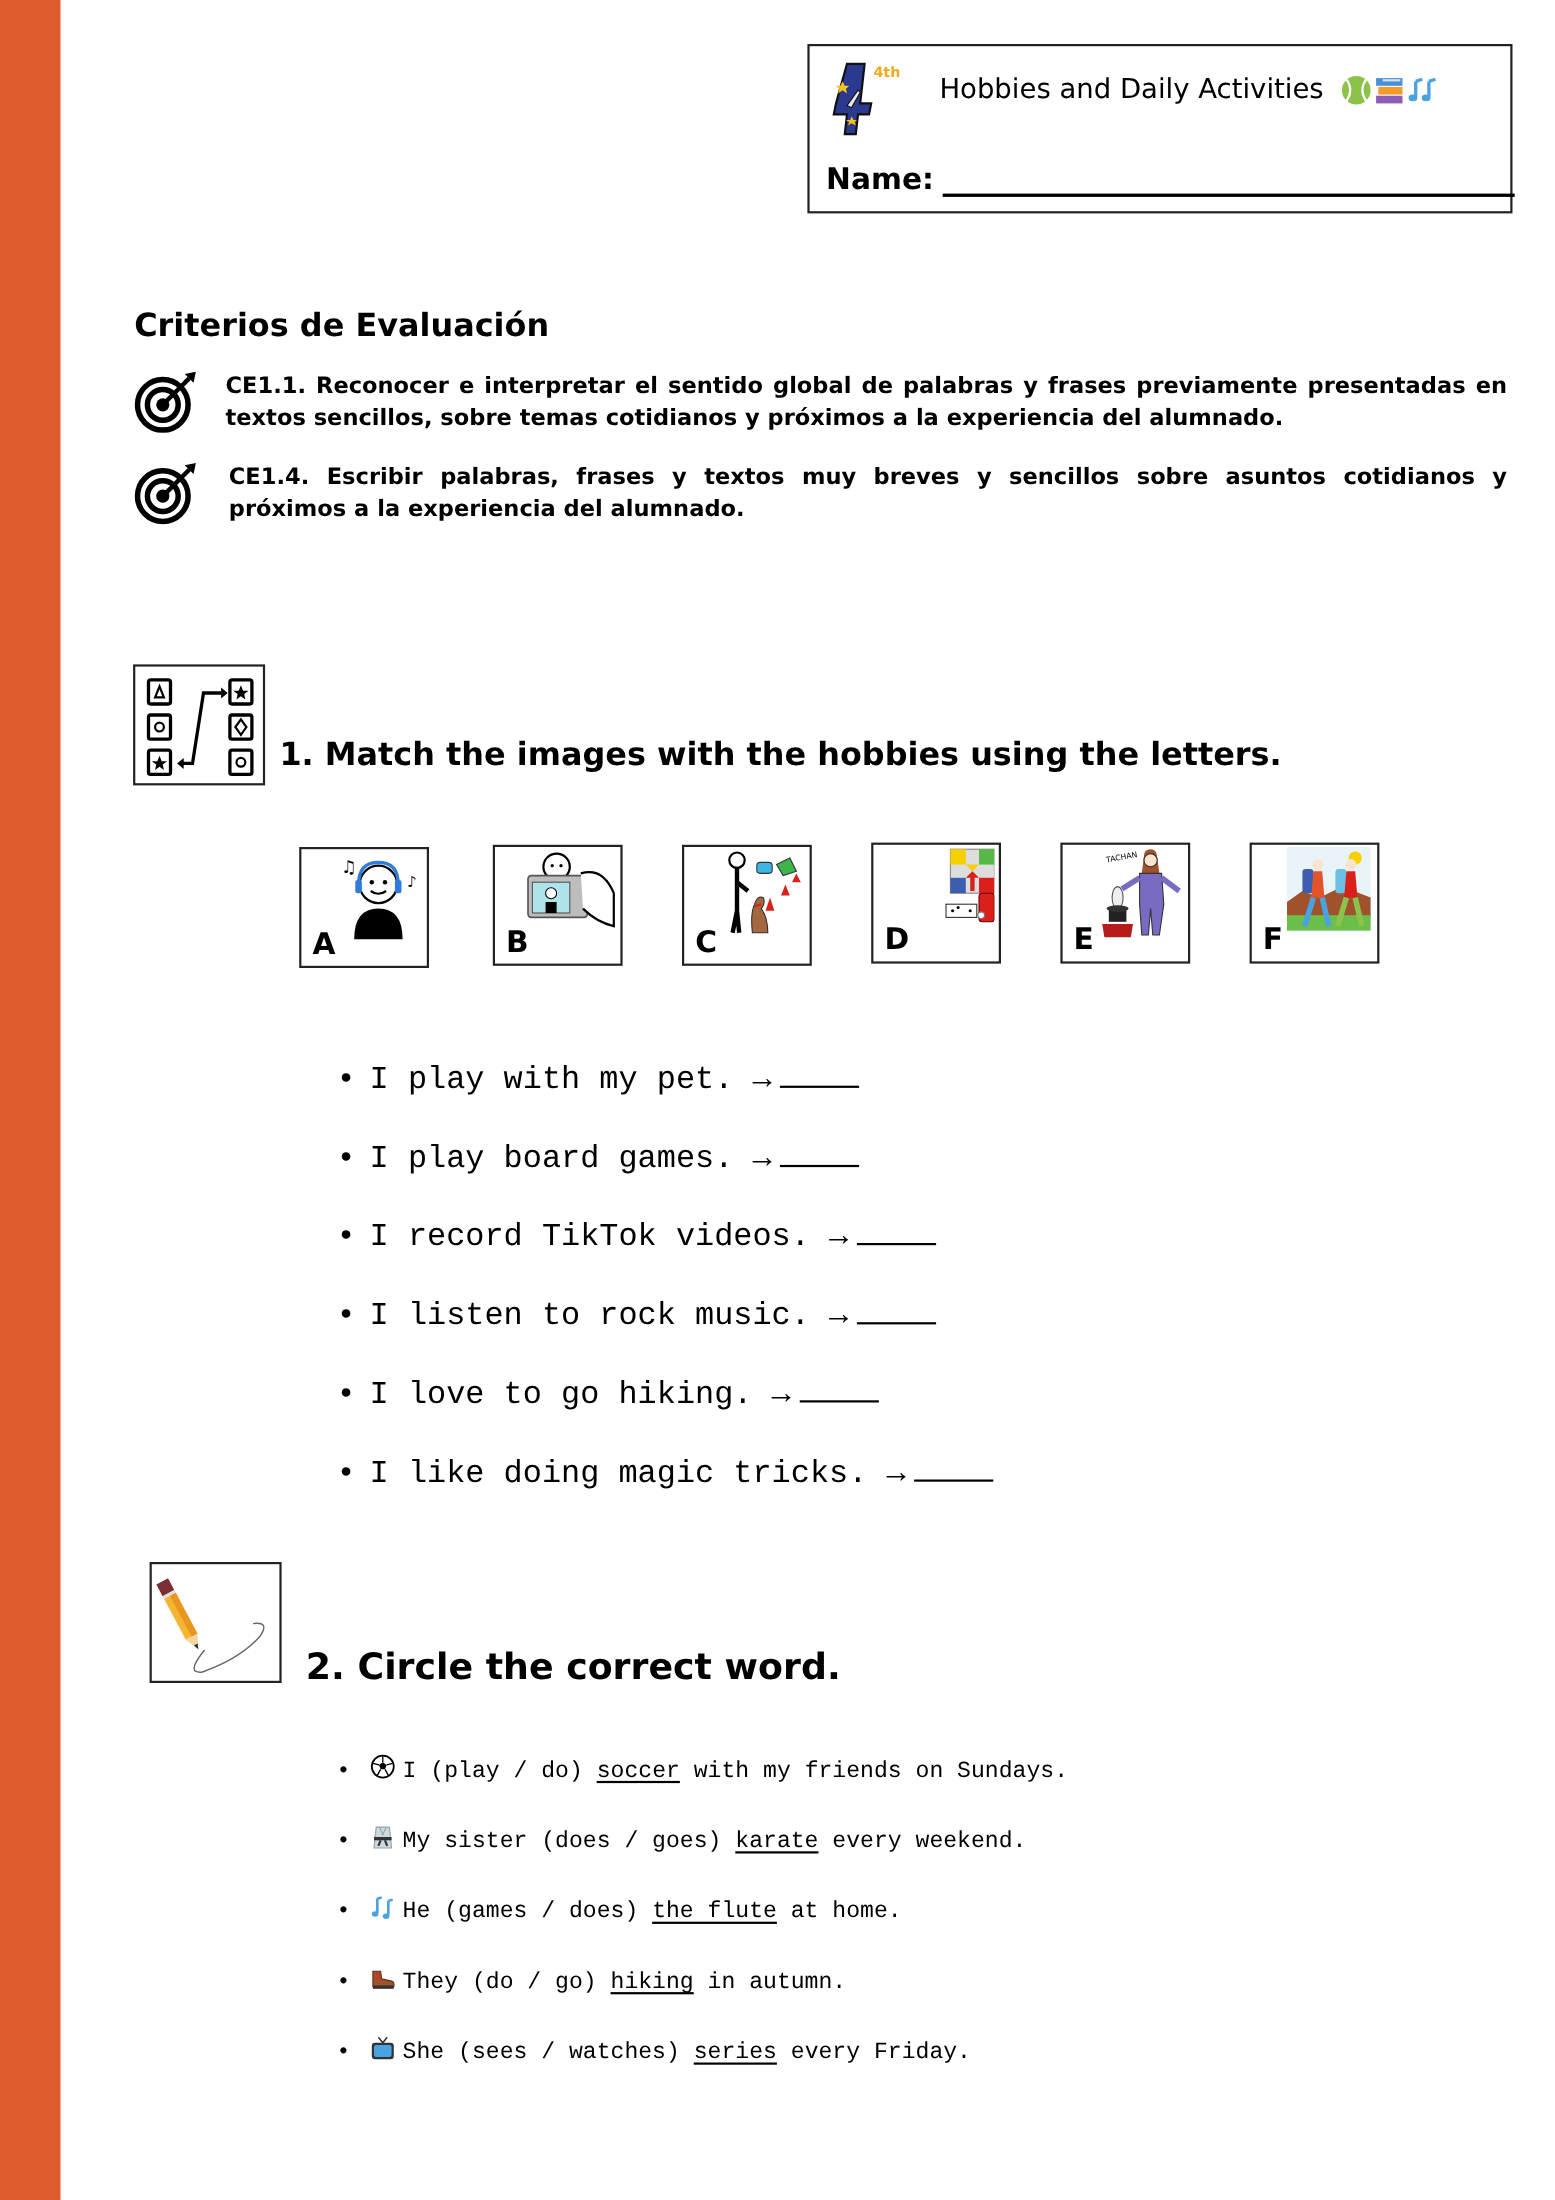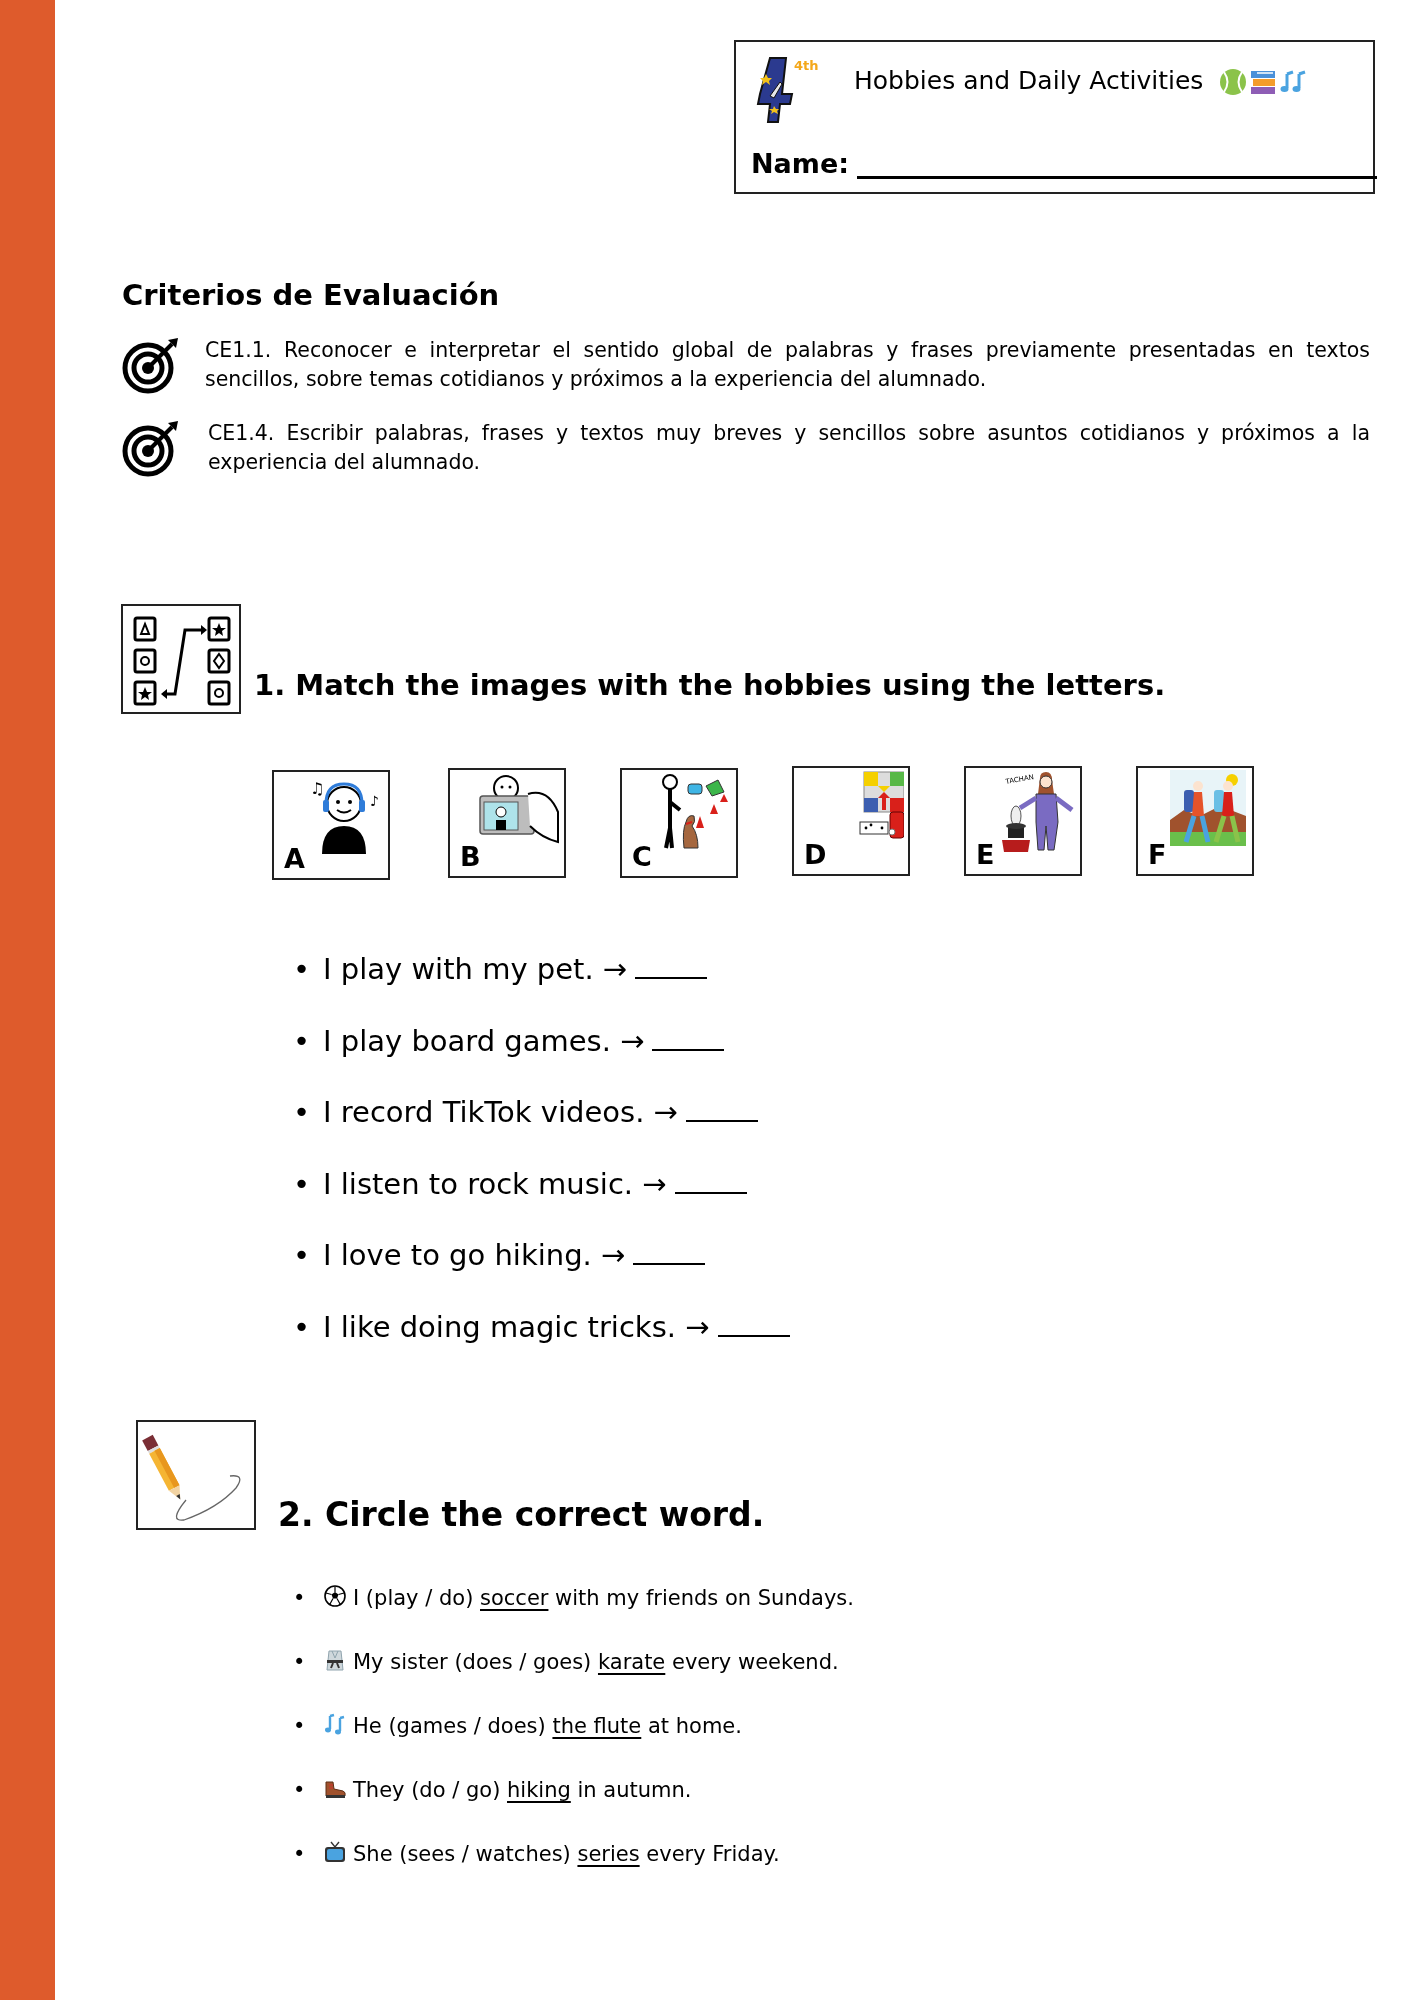--- a/index.html
+++ b/index.html
@@ -11,38 +11,38 @@
   .logo { position:absolute; left:20px; top:12px; width:62px; height:72px; }
   .header-title { position:absolute; left:118px; top:24px; font-size:25px; font-family:"DejaVu Sans", sans-serif; white-space:nowrap; }
   .title-icons { display:inline-flex; align-items:center; gap:2px; margin-left:8px; vertical-align:middle; }
   .name-row { position:absolute; left:15px; top:106px; font-size:27px; font-weight:bold; white-space:nowrap; }
   .name-line { display:inline-block; width:520px; border-bottom:3px solid #000; height:26px; vertical-align:bottom; margin-left:8px; }
 
   
   .crit-title { position:absolute; left:122px; top:278px; font-size:29px; font-weight:bold; font-family:"DejaVu Sans", sans-serif; }
   .crit-item { position:absolute; left:122px; width:1260px; }
   .crit-item .target { position:absolute; left:0; top:0; width:58px; height:58px; }
-  .crit-item .crit-text { position:absolute; left:83px; top:0; right:12px; font-size:20.5px; line-height:29px; text-align:justify; font-family:"DejaVu Sans", sans-serif; font-weight:400; }
+  .crit-item .crit-text { position:absolute; left:83px; top:0; right:12px; font-size:20.5px; line-height:29px; text-align:justify; font-family:"DejaVu Sans", sans-serif; font-weight:700; }
   .crit1 { top:336px; height:64px; }
   .crit2 { top:419px; height:64px; }
   .crit2 .crit-text { left:86px; }
 
   
   .ex1-icon { position:absolute; left:121px; top:604px; width:120px; height:110px; border:2px solid #222; box-sizing:border-box; }
   .ex1-title { position:absolute; left:254px; top:668px; font-size:29px; font-weight:bold; white-space:nowrap; }
   .ex2-icon { position:absolute; left:136px; top:1420px; width:120px; height:110px; border:2px solid #222; box-sizing:border-box; }
   .ex2-title { position:absolute; left:278px; top:1495px; font-size:33px; font-weight:bold; white-space:nowrap; }
 
   
   .card { position:absolute; top:768px; width:118px; height:110px; border:2px solid #222; box-sizing:border-box; background:#fff; }
   .card .letter { position:absolute; left:10px; bottom:4px; font-size:27px; font-weight:bold; }
   .card svg.pic { position:absolute; right:4px; top:2px; }
 
   
-  .list { position:absolute; left:290px; margin:3px; padding:0; list-style:none; }
+  .list { position:absolute; left:290px; margin:16px; padding:0; list-style:none;font-family:Liberation Mono, monospace; }
   .list li { position:relative; padding-left:30px; white-space:nowrap; }
   .list li::before { content:"•"; position:absolute; left:0; top:0; }
   .list1 { top:942px; font-size:29px; }
   .list1 li { height:71.5px; line-height:48px; }
   .blank { display:inline-block; width:72px; border-bottom:2px solid #000; height:24px; margin-left:8px; vertical-align:baseline; }
   .list2 { top:1573px; font-size:21px; }
   .list2 li { height:64px; line-height:44px; }
   .emoji { display:inline-block; width:24px; height:24px; vertical-align:-3px; margin-right:6px; }
   .u { text-decoration:underline; text-underline-offset:4px; }
 </style>

